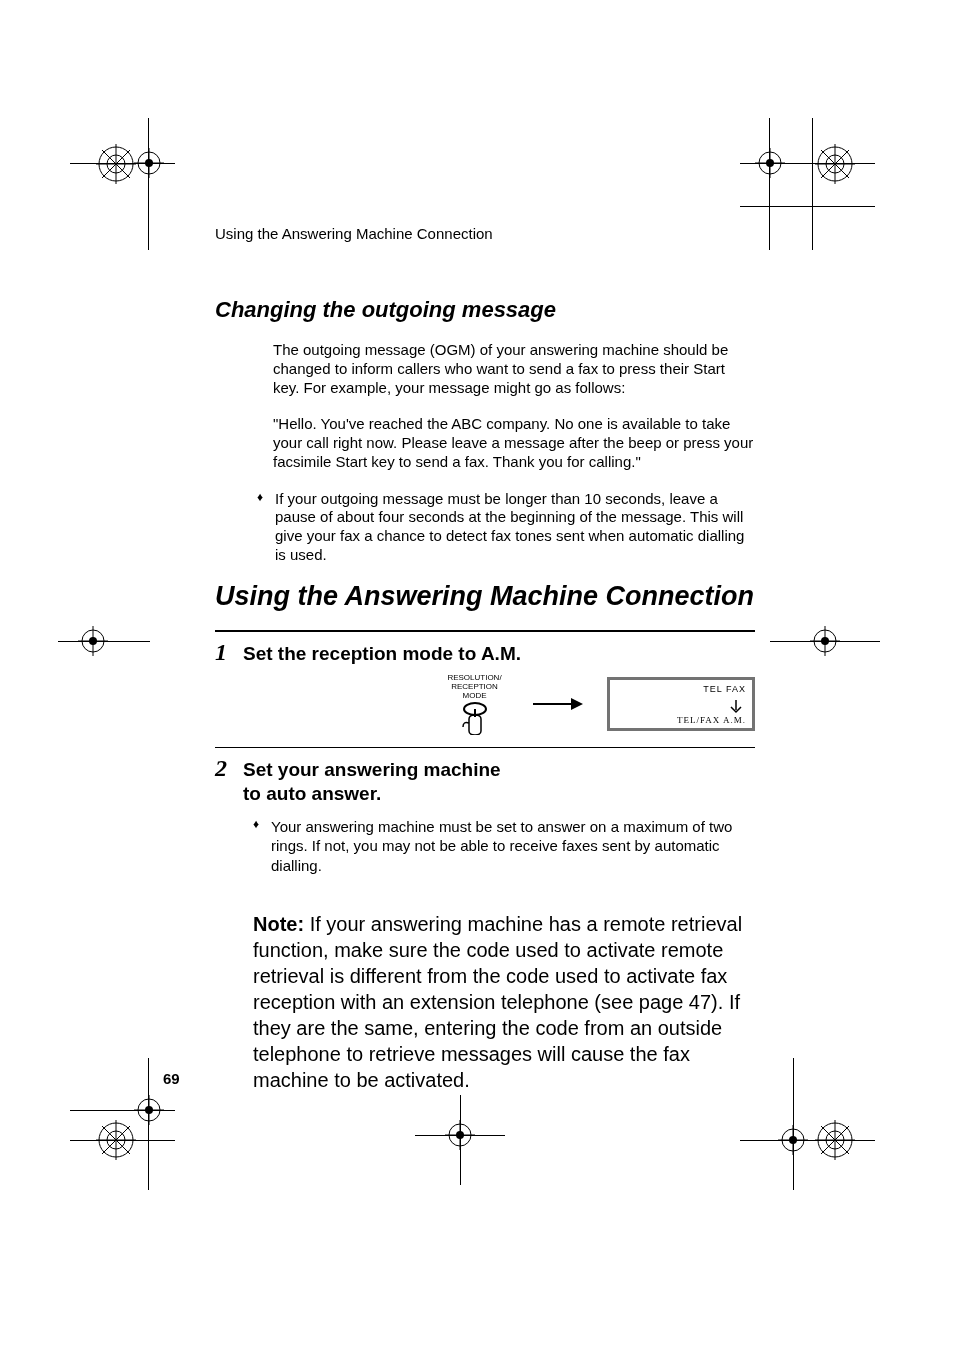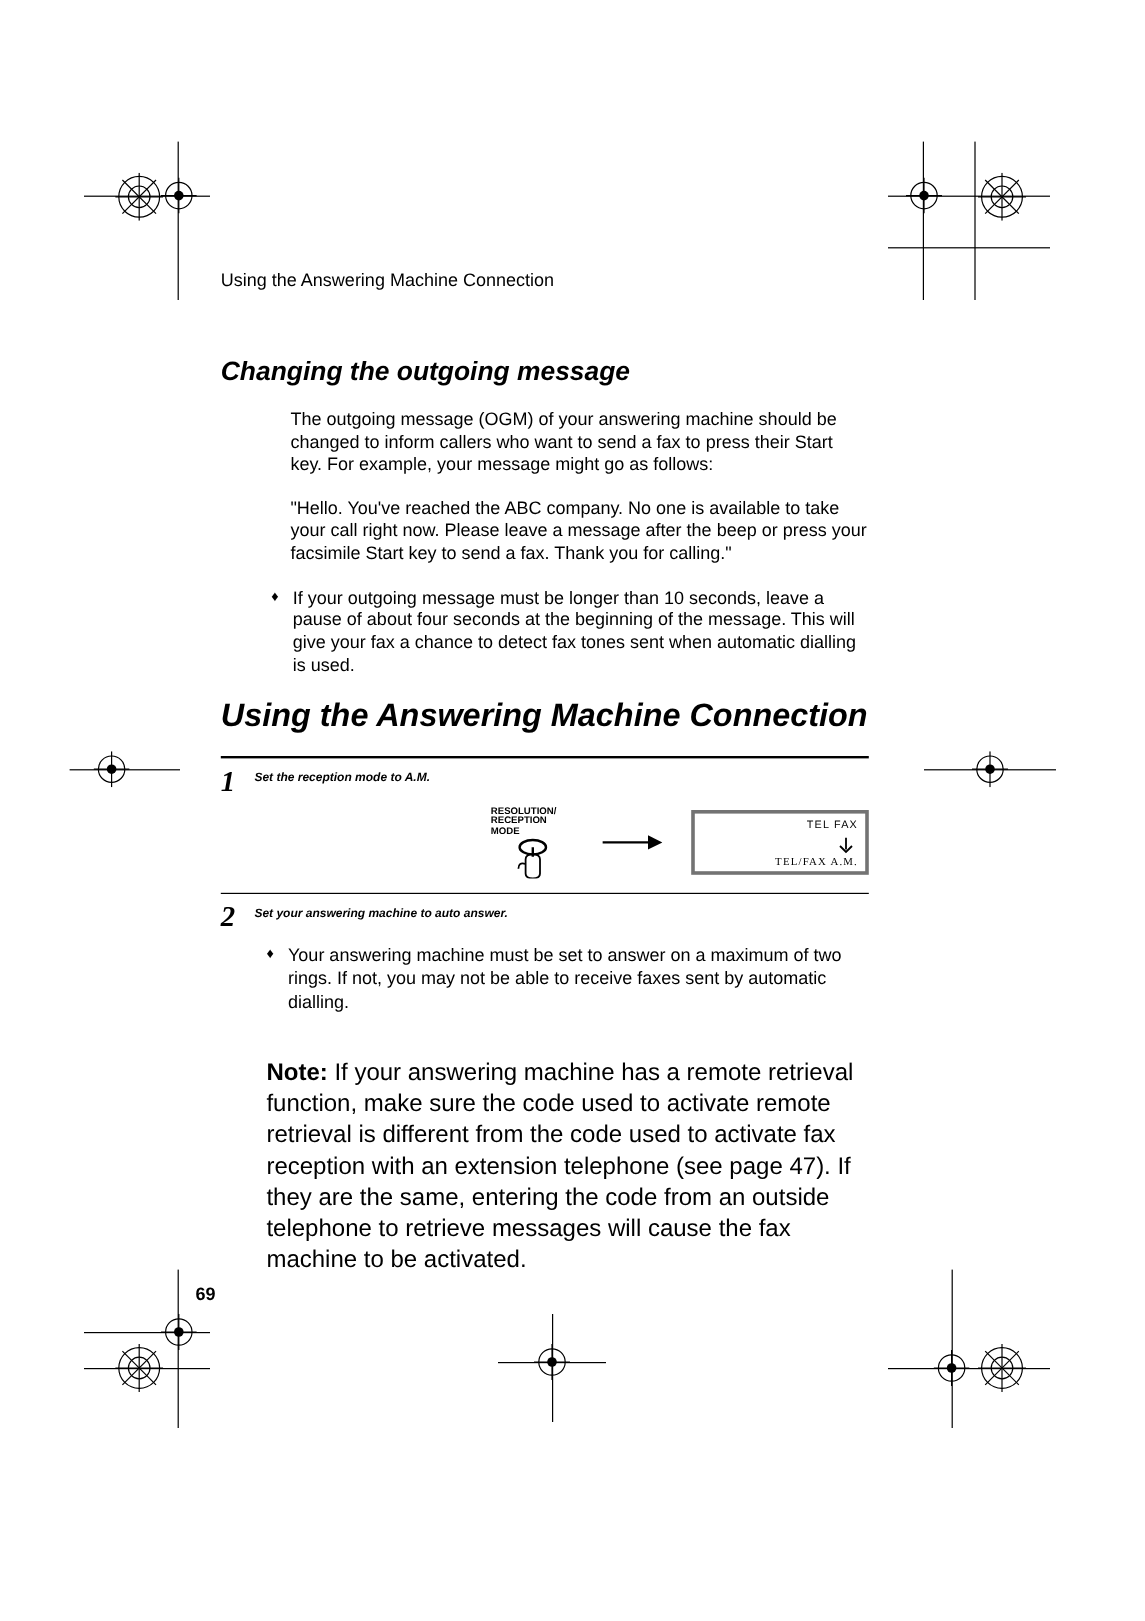--- a/index.html
+++ b/index.html
@@ -33,21 +33,21 @@
     background: #000;
     height: 1px;
   }
   .crosshair .vline {
     position: absolute;
     background: #000;
     width: 1px;
   }
   .content {
     position: absolute;
-    left: 184px;
+    left: 215px;
     top: 225px;
     width: 540px;
   }
   .running-head {
     font-size: 15px;
     margin-bottom: 55px;
   }
   .section-h {
     font-family: Arial, Helvetica, sans-serif;
     font-style: italic;
@@ -100,42 +100,42 @@
   .step-num {
     font-family: "Times New Roman", Times, serif;
     font-style: italic;
     font-weight: bold;
     font-size: 24px;
     width: 28px;
     line-height: 1;
     margin-top: -2px;
   }
   .step-text {
-    font-size: 10px;
+    font-size: 19px;
     font-weight: bold;
     line-height: 1.3;
-    font-style: italic;
   }
   .diagram {
     display: flex;
     align-items: center;
     justify-content: flex-start;
     margin-left: 225px;
     margin-top: 8px;
     margin-bottom: 12px;
     gap: 24px;
   }
   .btn-group {
     display: flex;
     flex-direction: column;
     align-items: center;
   }
   .btn-group .lbl {
     font-size: 8px;
-    font-weight: bold;
+    font-weight: normal;
+    text-align: center;
     line-height: 1.1;
   }
   .arrow-right svg { display:block; }
   .lcd {
     border: 3px solid #737373;
     width: 150px;
     height: 48px;
     position: relative;
     font-size: 9px;
     letter-spacing: 1px;

